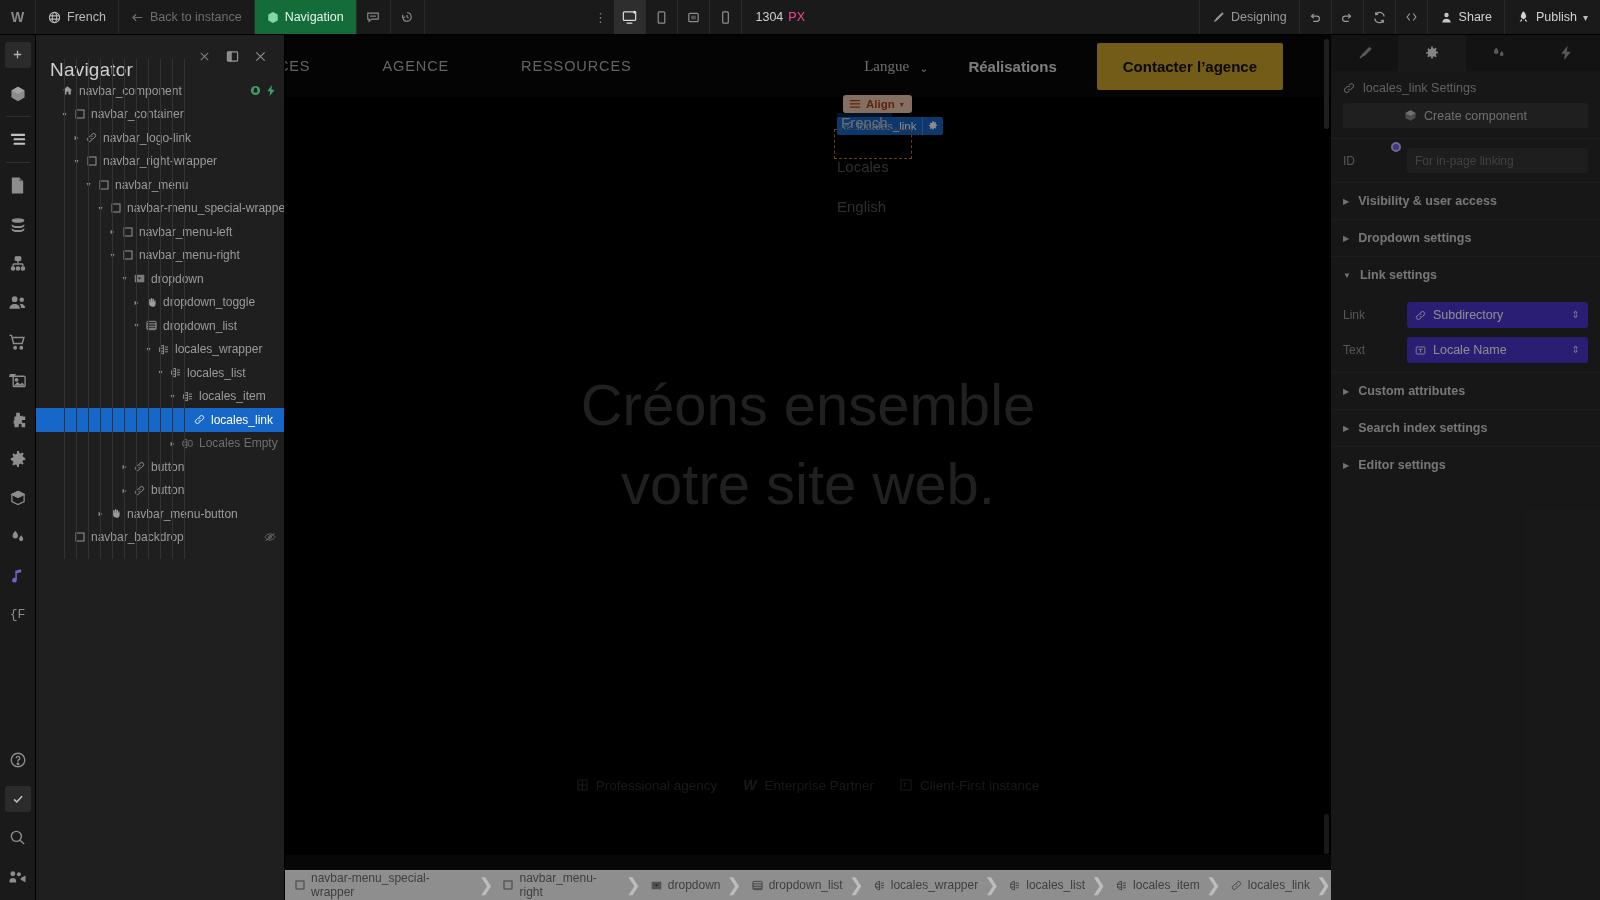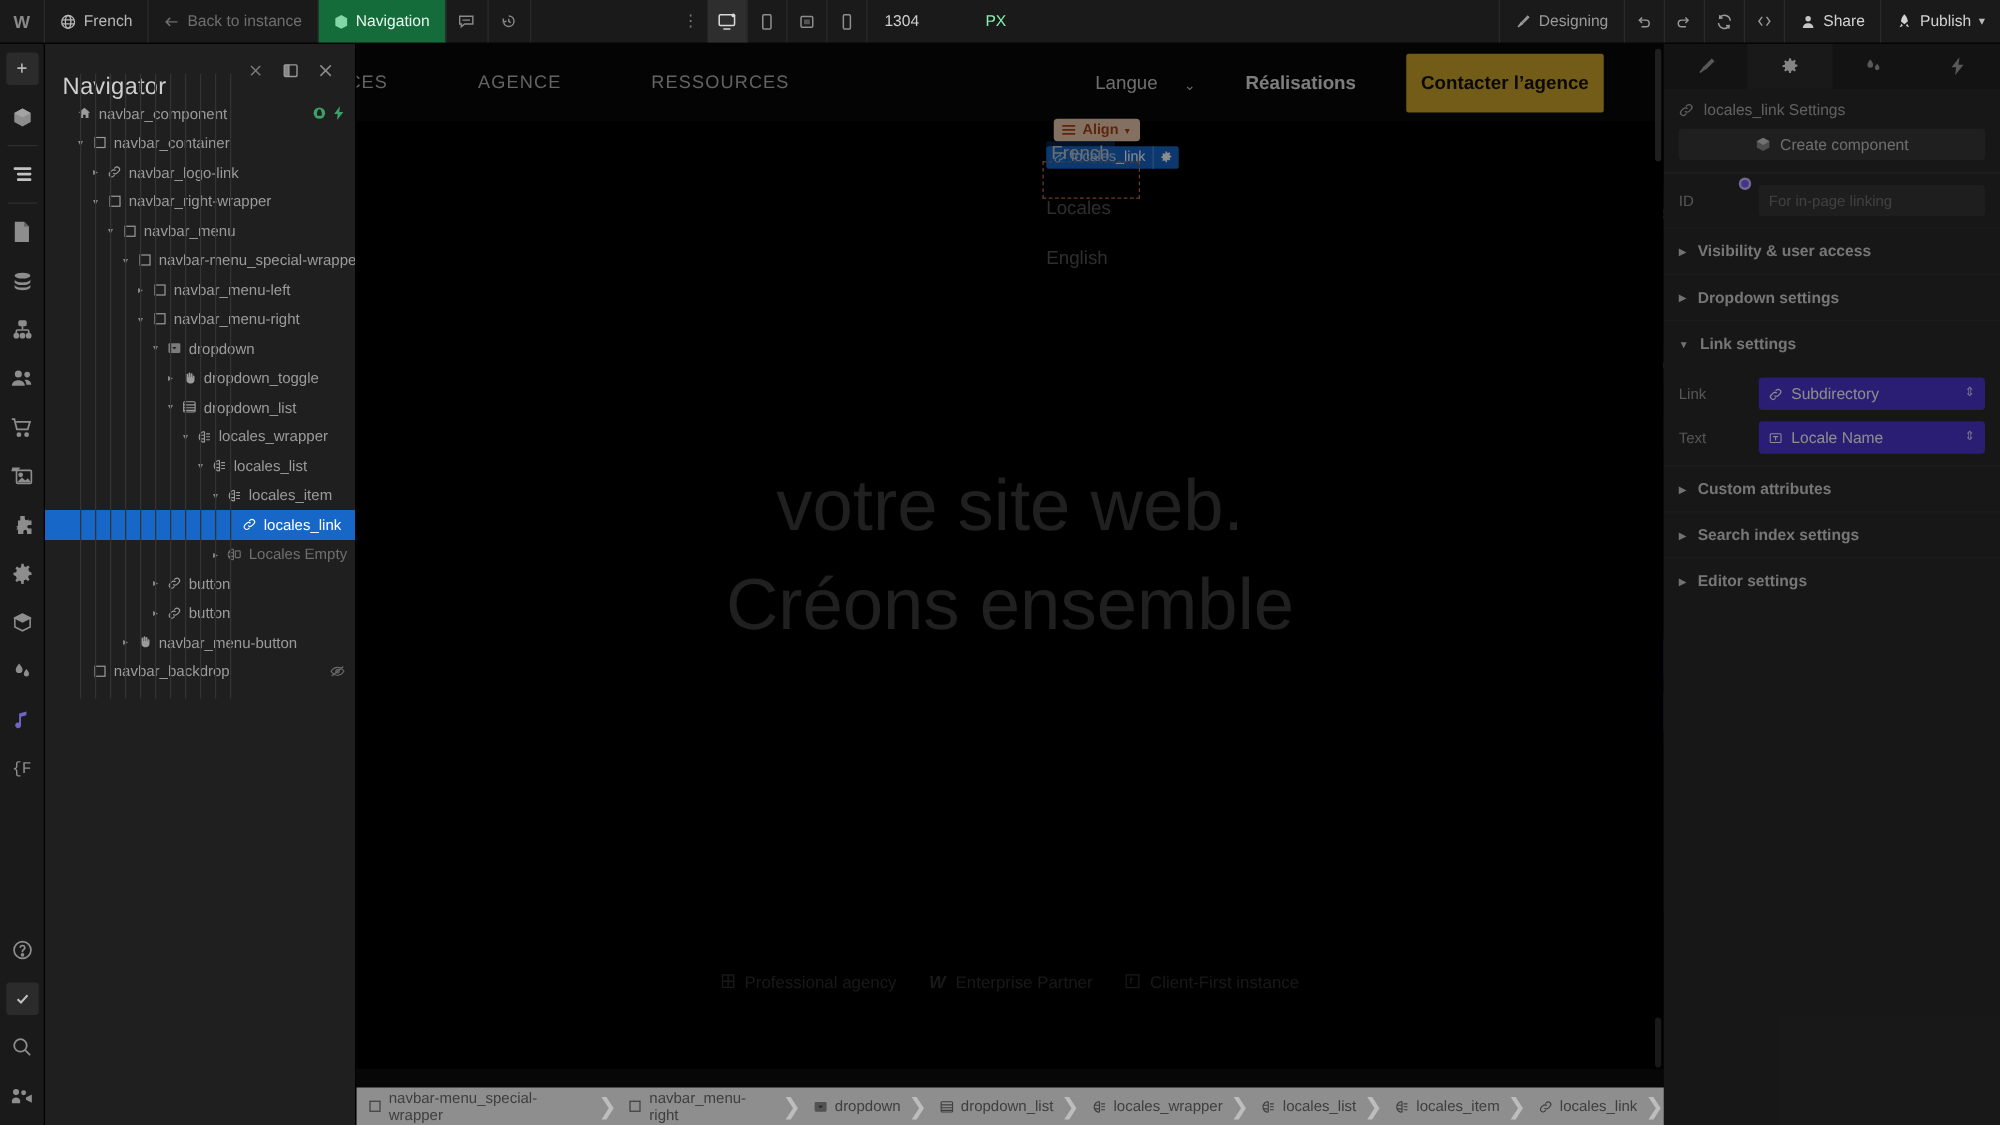--- a/index.html
+++ b/index.html
@@ -34,21 +34,21 @@
   .tb-icononly { width: 34px; justify-content: center; padding: 0; }
   .tb-spacer { flex: 1; }
   .tb-dots { width: 26px; display:flex; align-items:center; justify-content:center; color:#7a7a7a; font-size:13px;}
   .tb-right { display: flex; align-items: stretch; }
   .tb-vp {
     width: 32px; display: flex; align-items: center; justify-content: center;
     border-right: 1px solid #2a2a2a; color: #8d8d8d;
   }
   .tb-vp.active { background: #2e2e2e; color: #d8d8d8; }
   .tb-size { display:flex; align-items:center; padding: 0 14px; font-size: 12.5px; color:#cfcfcf; gap:5px;}
-  .tb-size .unit { color:#86efac;margin-left:48px; }
+  .tb-size .unit { color:#ec4899; }
   .tb-designing { display:flex; align-items:center; gap:6px; padding:0 12px; color:#9a9a9a; font-size:12.5px; border-left:1px solid #2a2a2a;}
   .tb-btn { width:32px; display:flex; align-items:center; justify-content:center; color:#9a9a9a; border-left:1px solid #2a2a2a;}
   .tb-share, .tb-publish { display:flex; align-items:center; gap:6px; padding:0 12px; font-size:12.5px; color:#d2d2d2; border-left:1px solid #2a2a2a;}
 
   svg { display: block; }
 
   
   .lefttool {
     position: absolute; top: 35px; left: 0; width: 36px; height: 865px;
     background: #1a1a1a; border-right: 1px solid #000;
@@ -94,25 +94,25 @@
     position: absolute; top: 35px; left: 285px; width: 1046px; height: 820px;
     background: #000; overflow: hidden; z-index: 10;
   }
   .site-nav {
     position: absolute; top: 0; left: 0; right: 0; height: 62px;
     display: flex; align-items: center; background: #080808;
   }
   .sn-links { display:flex; align-items:center; gap: 72px; margin-left: -12px; }
   .sn-link { color: #b4b4b4; font-size: 14.5px; letter-spacing: .9px; font-weight: 500;}
   .sn-right { margin-left: auto; display:flex; align-items:center; gap: 40px; padding-right: 48px; }
-  .sn-langue { color:#c9c9c9; font-size: 15px; display:flex; align-items:flex-end; gap:21px;}
+  .sn-langue { color:#c9c9c9; font-size: 15px; display:flex; align-items:flex-end; gap:10px;font-family:Liberation Serif, serif;}
   .sn-realisations { color:#e3e3e3; font-size: 15px; font-weight: 700;}
   .sn-cta {
     background:#cfa82a; color:#14110a; font-weight:700; font-size:15px;
-    padding: 15px 12px; border-radius: 2px;
+    padding: 15px 26px; border-radius: 2px;
   }
   .hero {
     position:absolute; top: 330px; left: 0; right: 0; text-align:center;
     color:#3b3b3b; font-size: 58px; line-height: 1.37; font-weight:400;
   }
   .canvas-footer {
     position:absolute; bottom: 62px; left:0; right:0; display:flex;
     justify-content:center; gap: 26px; color:#2e2e2e; font-size: 13.5px;
   }
   .cf-item { display:flex; align-items:center; gap: 8px; }
@@ -820,22 +820,22 @@
     </div>
     <div class="dd-dashed"></div>
 
     <div class="dd-list" id="dd-list">
         <div class="dd-opt sel">French</div>
         <div class="dd-opt">Locales</div>
         <div class="dd-opt">English</div>
       </div>
 
     <div class="hero">
+      <div>Créons ensemble</div>
       <div>votre site web.</div>
-      <div>Créons ensemble</div>
     </div>
 
     <div class="canvas-footer" id="canvas-footer">
         <div class="cf-item">
           <span>
             <svg width="11" height="12" viewBox="0 0 11 12" fill="none" stroke="#2e2e2e" stroke-width="1.1">
               <rect x="1" y="1" width="9" height="10"></rect>
               <path d="M5.5 1v10M1 6h9"></path>
             </svg>
           </span>

